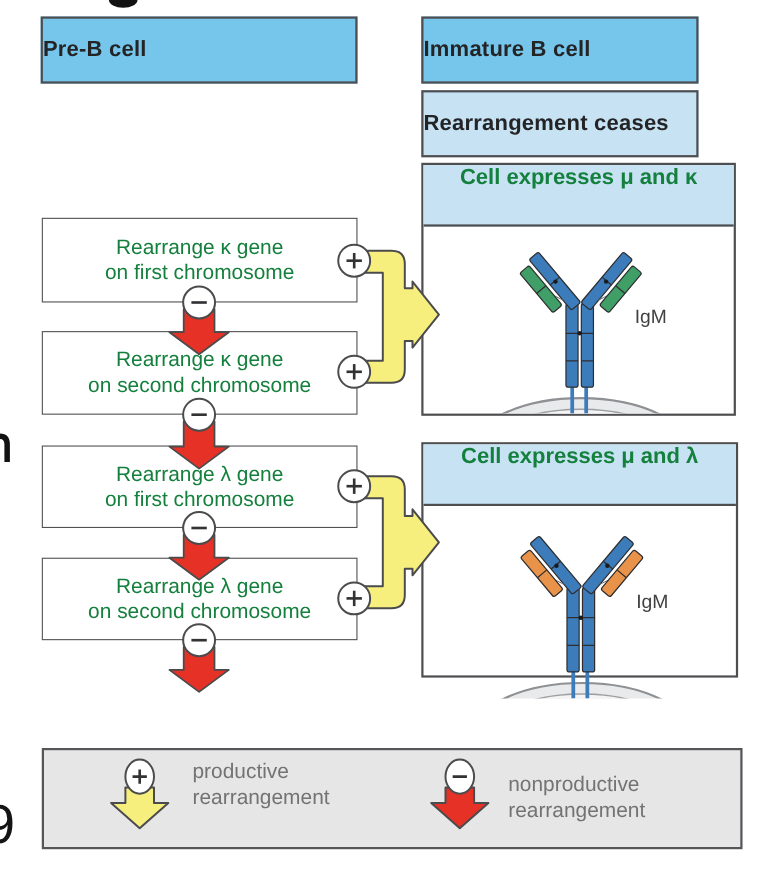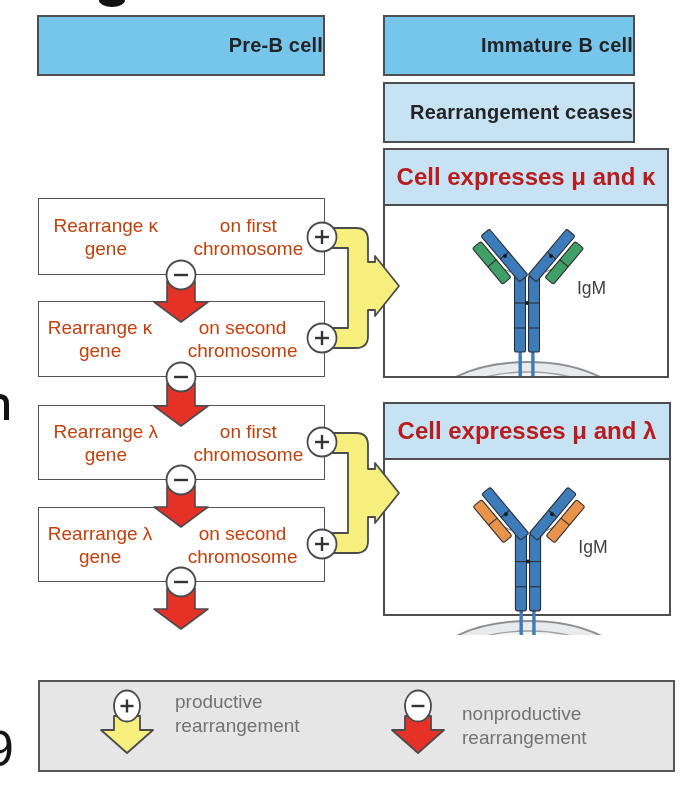--- a/index.html
+++ b/index.html
@@ -3,36 +3,36 @@
 <meta charset="utf-8">
 <style>
   html,body{margin:0;padding:0;background:#fff;}
   #stage{
     position:relative;width:692px;height:794px;background:#ffffff;
     overflow:hidden;font-family:"Liberation Sans","DejaVu Sans",sans-serif;
     -webkit-font-smoothing:antialiased;
   }
   .abs{position:absolute;box-sizing:border-box;}
   .hdr{
-    display:flex;align-items:center;justify-content:flex-end;text-align:center;
+    display:flex;align-items:center;justify-content:flex-start;text-align:center;
     font-weight:700;font-size:20px;color:#242426;letter-spacing:.2px;
     border:2px solid #4E4E50;
   }
   .stage-hdr{background:#76C6EC;}
   .proc-hdr{background:#C6E2F3;}
   .step{
     border:1.6px solid #515154;background:#ffffff;
-    display:flex;flex-direction:row;align-items:center;justify-content:center;
-    text-align:center;font-size:19px;line-height:23px;color:#c2410c;
+    display:flex;flex-direction:column;align-items:center;justify-content:center;
+    text-align:center;font-size:19px;line-height:23px;color:#15803d;
   }
   .bigbox{border:2px solid #4E4E50;background:#ffffff;}
   .bigbox .band{
     height:54px;background:#C6E2F3;border-bottom:2px solid #4E4E50;
-    display:flex;align-items:center;justify-content:center;
-    font-weight:700;font-size:24px;color:#b91c1c;
+    display:flex;justify-content:center;
+    font-weight:700;font-size:20px;color:#15803d;
   }
   .ab-svg{position:absolute;z-index:3;}
   #overlay{position:absolute;left:0;top:0;z-index:5;}
   .legend-box{border:2px solid #55565A;background:#E6E6E7;z-index:1;}
   .legend-text{
     position:absolute;z-index:6;font-size:19px;line-height:24px;color:#737373;
   }
   .frag9{
     position:absolute;left:-14px;top:720px;font-size:50px;color:#141414;
     z-index:2;font-family:"Liberation Sans","DejaVu Sans",sans-serif;

